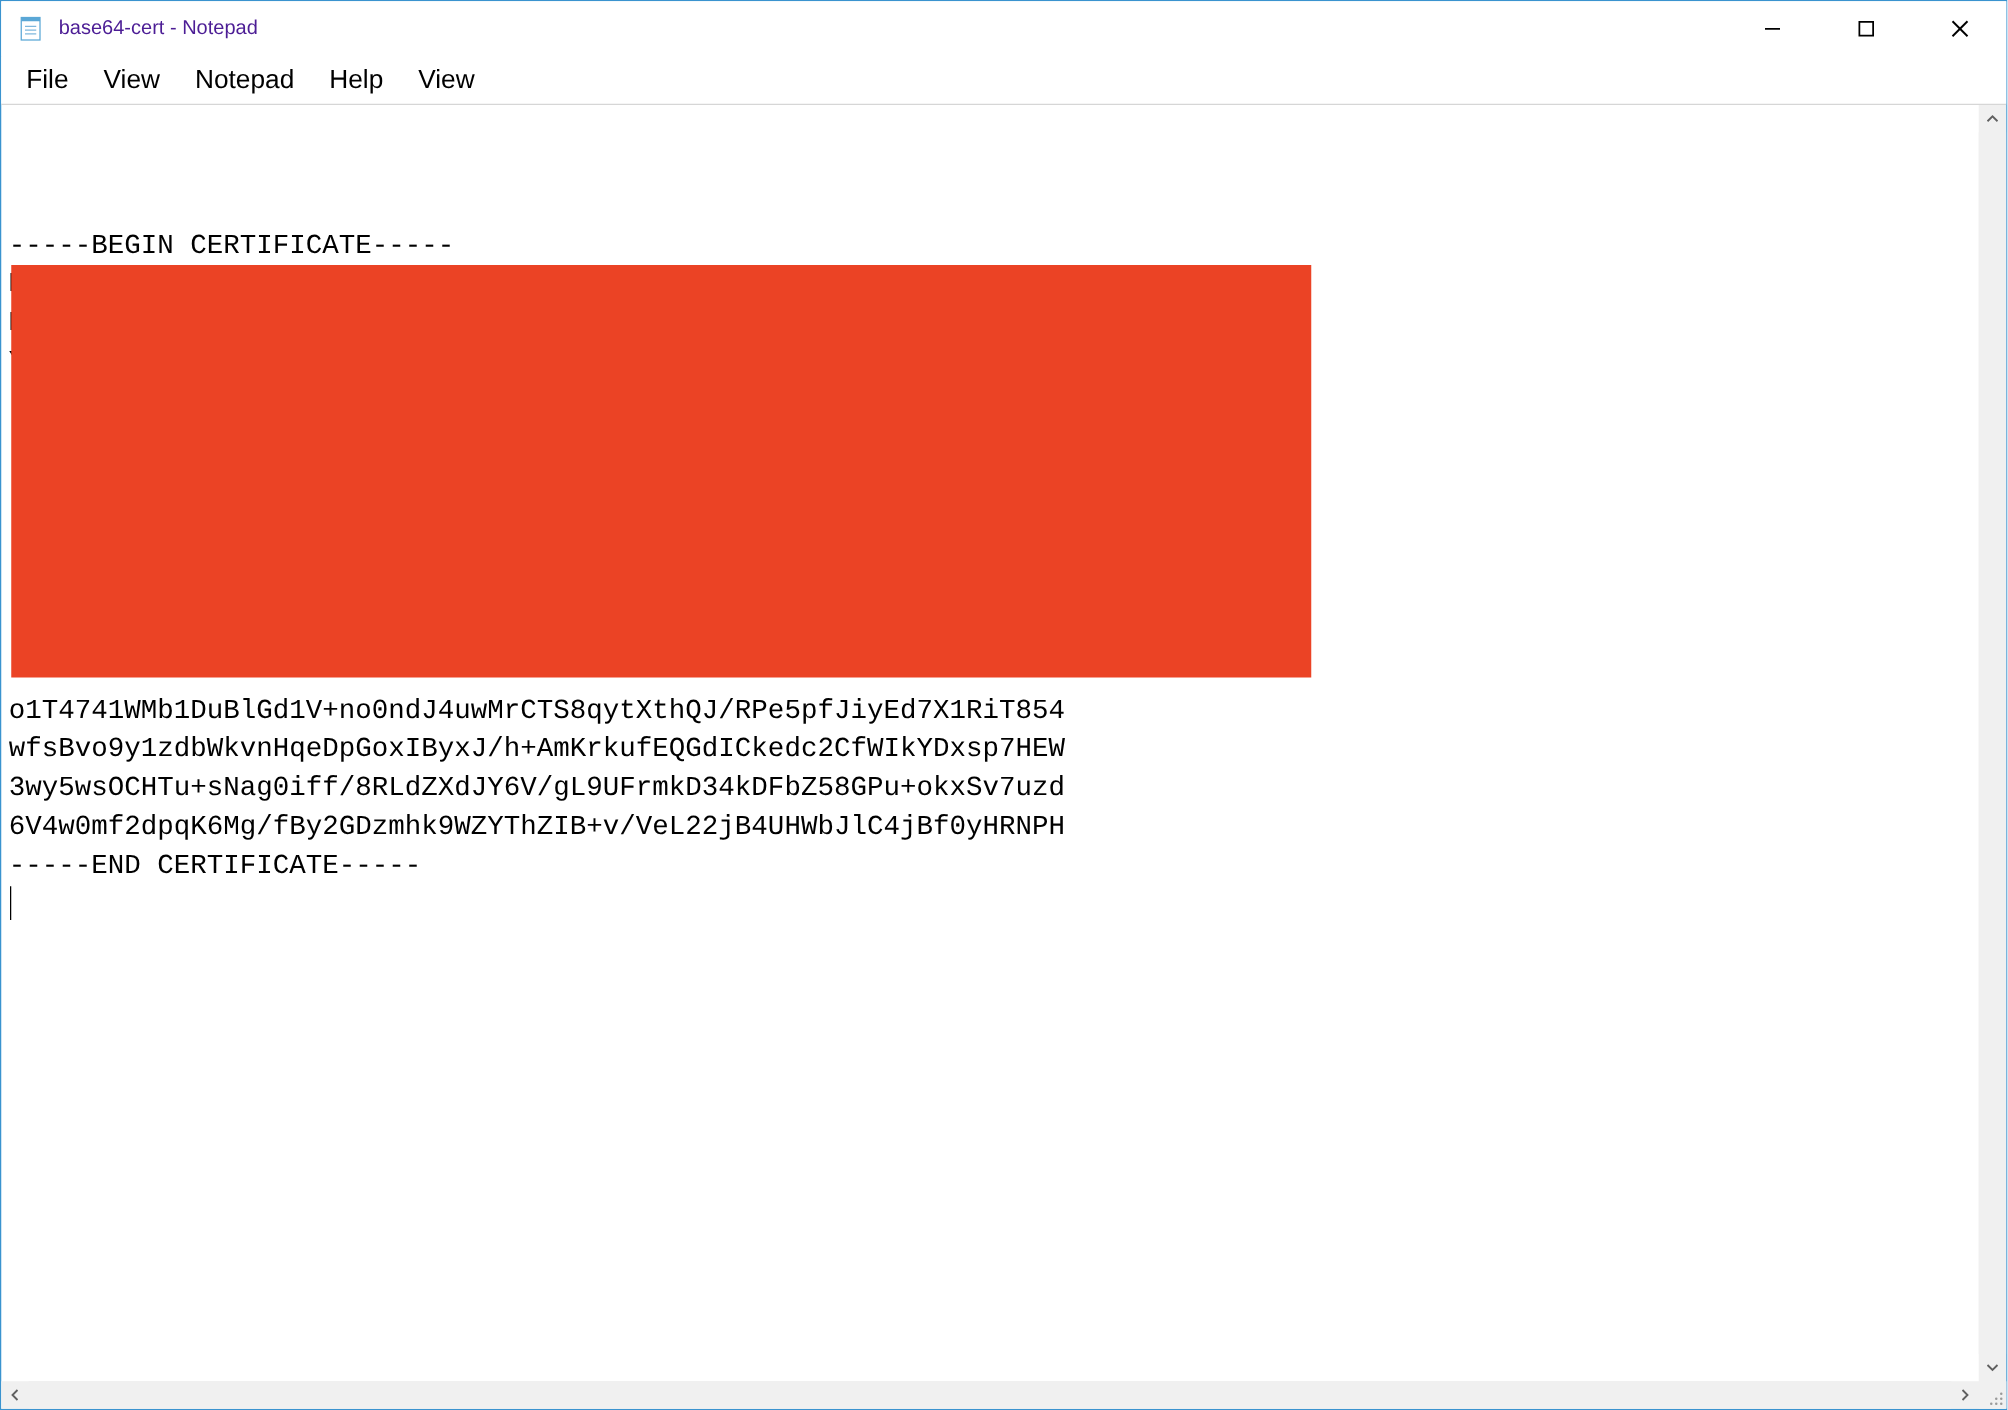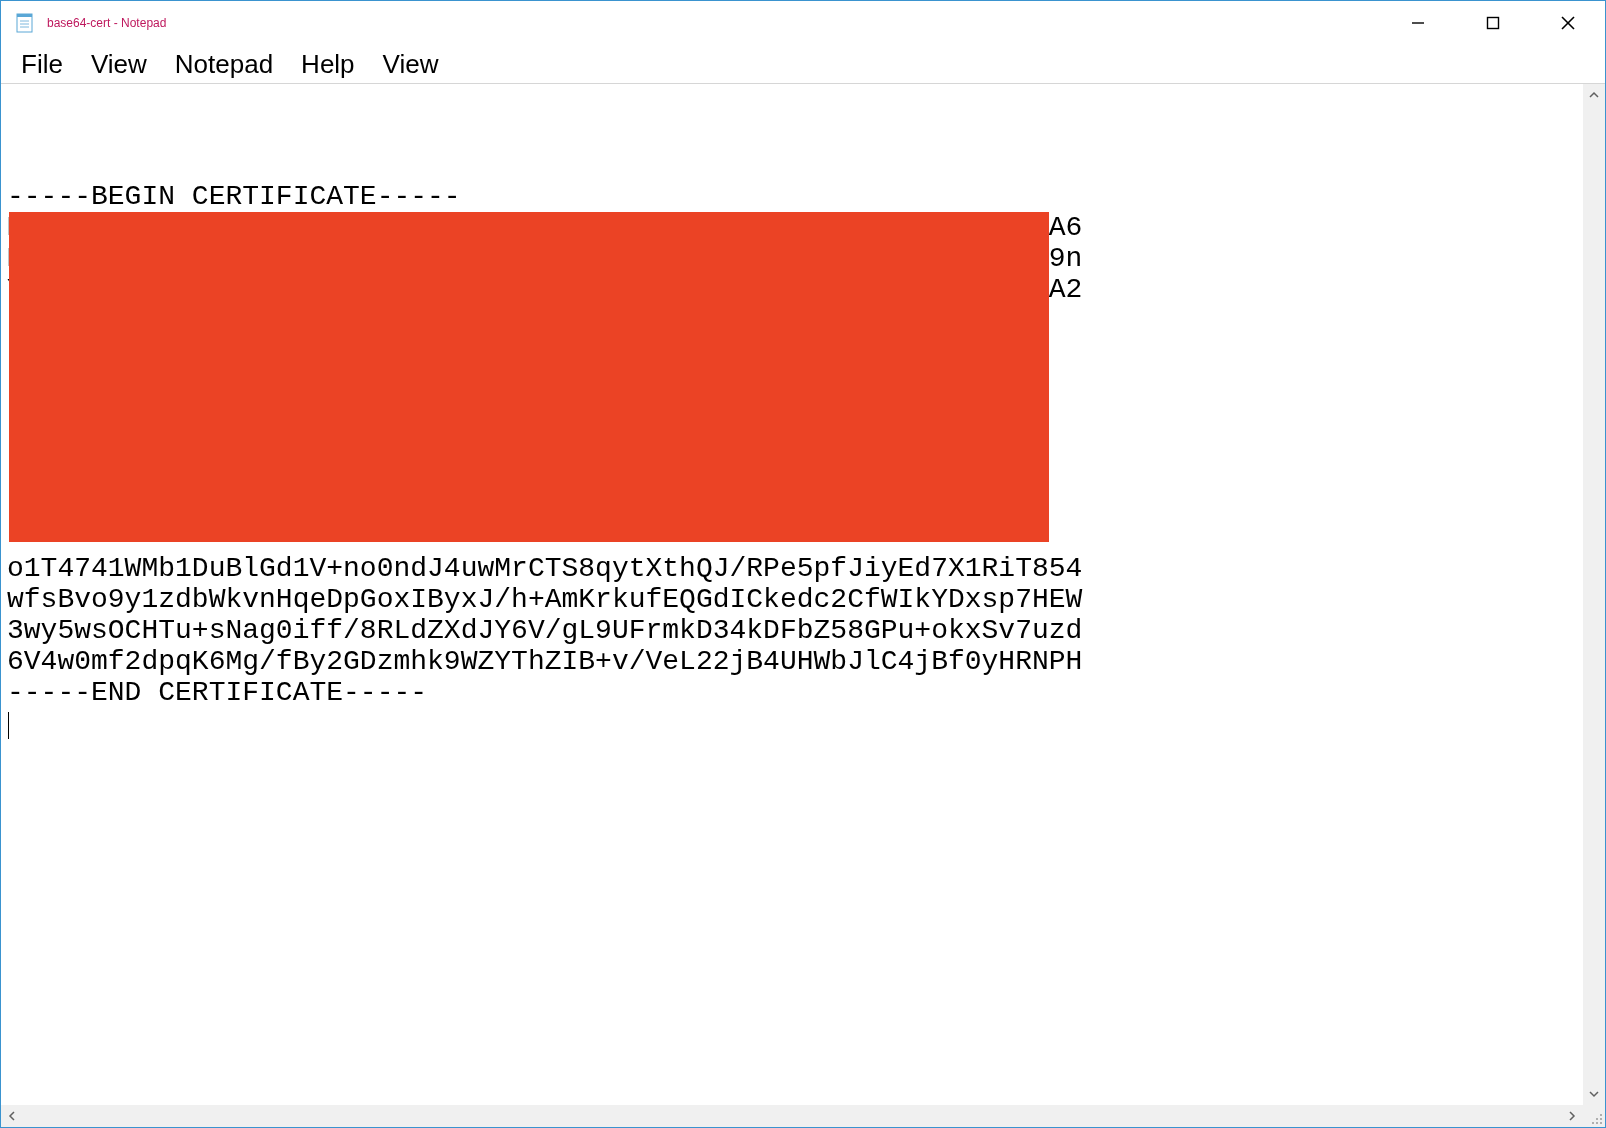--- a/index.html
+++ b/index.html
@@ -19,22 +19,22 @@
       display: flex;
       align-items: center;
       border-bottom: 0;
     }
     .titlebar .icon-slot {
       width: 24px; height: 24px;
       margin: 0 10px 0 12px;
       display: inline-flex; align-items: center; justify-content: center;
     }
     .titlebar .title-text {
-      font-size: 12px;
-      color: #be185d;
+      font-size: 16px;
+      color: #4c1d95;
       flex: 0 0 auto;
     }
     .titlebar .spacer { flex: 1 1 auto; }
     .win-controls { display: flex; height: 100%; }
     .win-btn {
       width: 75px;
       height: 100%;
       display: flex; align-items: center; justify-content: center;
       color: #000;
       font-family: "Segoe UI", sans-serif;
@@ -43,38 +43,38 @@
     
     .menubar {
       height: 38px;
       background: #ffffff;
       display: flex;
       align-items: center;
       padding: 0 6px;
       border-bottom: 0;
     }
     .menu-item {
-      font-size: 26px;
+      font-size: 21px;
       color: #000;
       padding: 4px 14px;
     }
     
     .client {
       flex: 1 1 auto;
       border-top: 1px solid #d6d6d6;
       position: relative;
       overflow: hidden;
       display: flex;
     }
     .text-area {
       flex: 1 1 auto;
       position: relative;
       padding: 4px 6px 0 6px;
       font-family: Consolas, "Courier New", monospace;
-      font-size: 28px;
+      font-size: 22px;
       line-height: 31px;
       color: #000;
       white-space: pre;
       overflow: hidden;
     }
     .text-line { display: block; }
     .redact {
       position: absolute;
       background: #eb4325;
     }

